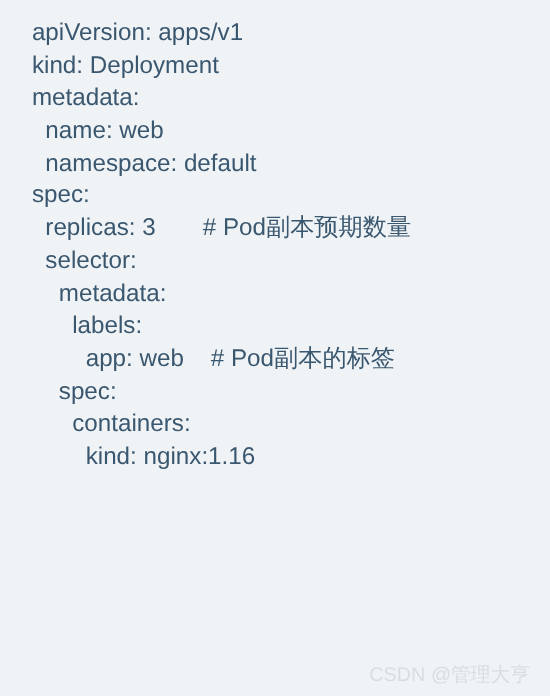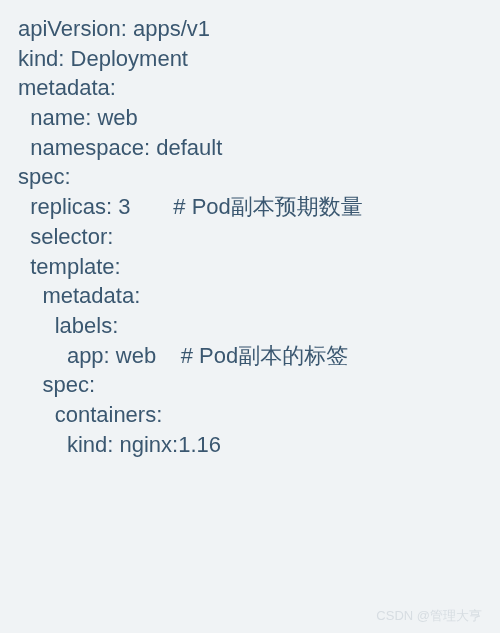--- a/index.html
+++ b/index.html
@@ -13,43 +13,43 @@
       background: #f0f3f5;
       font-family: "Segoe UI", Arial, sans-serif;
       font-size: 22px;
       color: #3a5770;
       padding: 14px 18px;
       position: relative;
       line-height: 1.35;
     }
     .line {
       white-space: pre;
+      margin-left: 11px;
     }
     .watermark {
       position: absolute;
       bottom: 8px;
       right: 18px;
-      font-size: 13px;
+      font-size: 18px;
       color: #d7dde2;
       font-family: Arial, sans-serif;
     }
   </style>
 </head>
 <body>
 
 <div>
   <div class="line">apiVersion: apps/v1</div>
   <div class="line">kind: Deployment</div>
   <div class="line">metadata:</div>
   <div class="line">  name: web</div>
   <div class="line">  namespace: default</div>
   <div class="line">spec:</div>
   <div class="line">  replicas: 3       # Pod副本预期数量</div>
   <div class="line">  selector:</div>
-  <div class="line">  template:</div>
   <div class="line">    metadata:</div>
   <div class="line">      labels:</div>
   <div class="line">        app: web    # Pod副本的标签</div>
   <div class="line">    spec:</div>
   <div class="line">      containers:</div>
   <div class="line">        kind: nginx:1.16</div>
 </div>
 
 <div class="watermark">CSDN @管理大亨</div>
 

